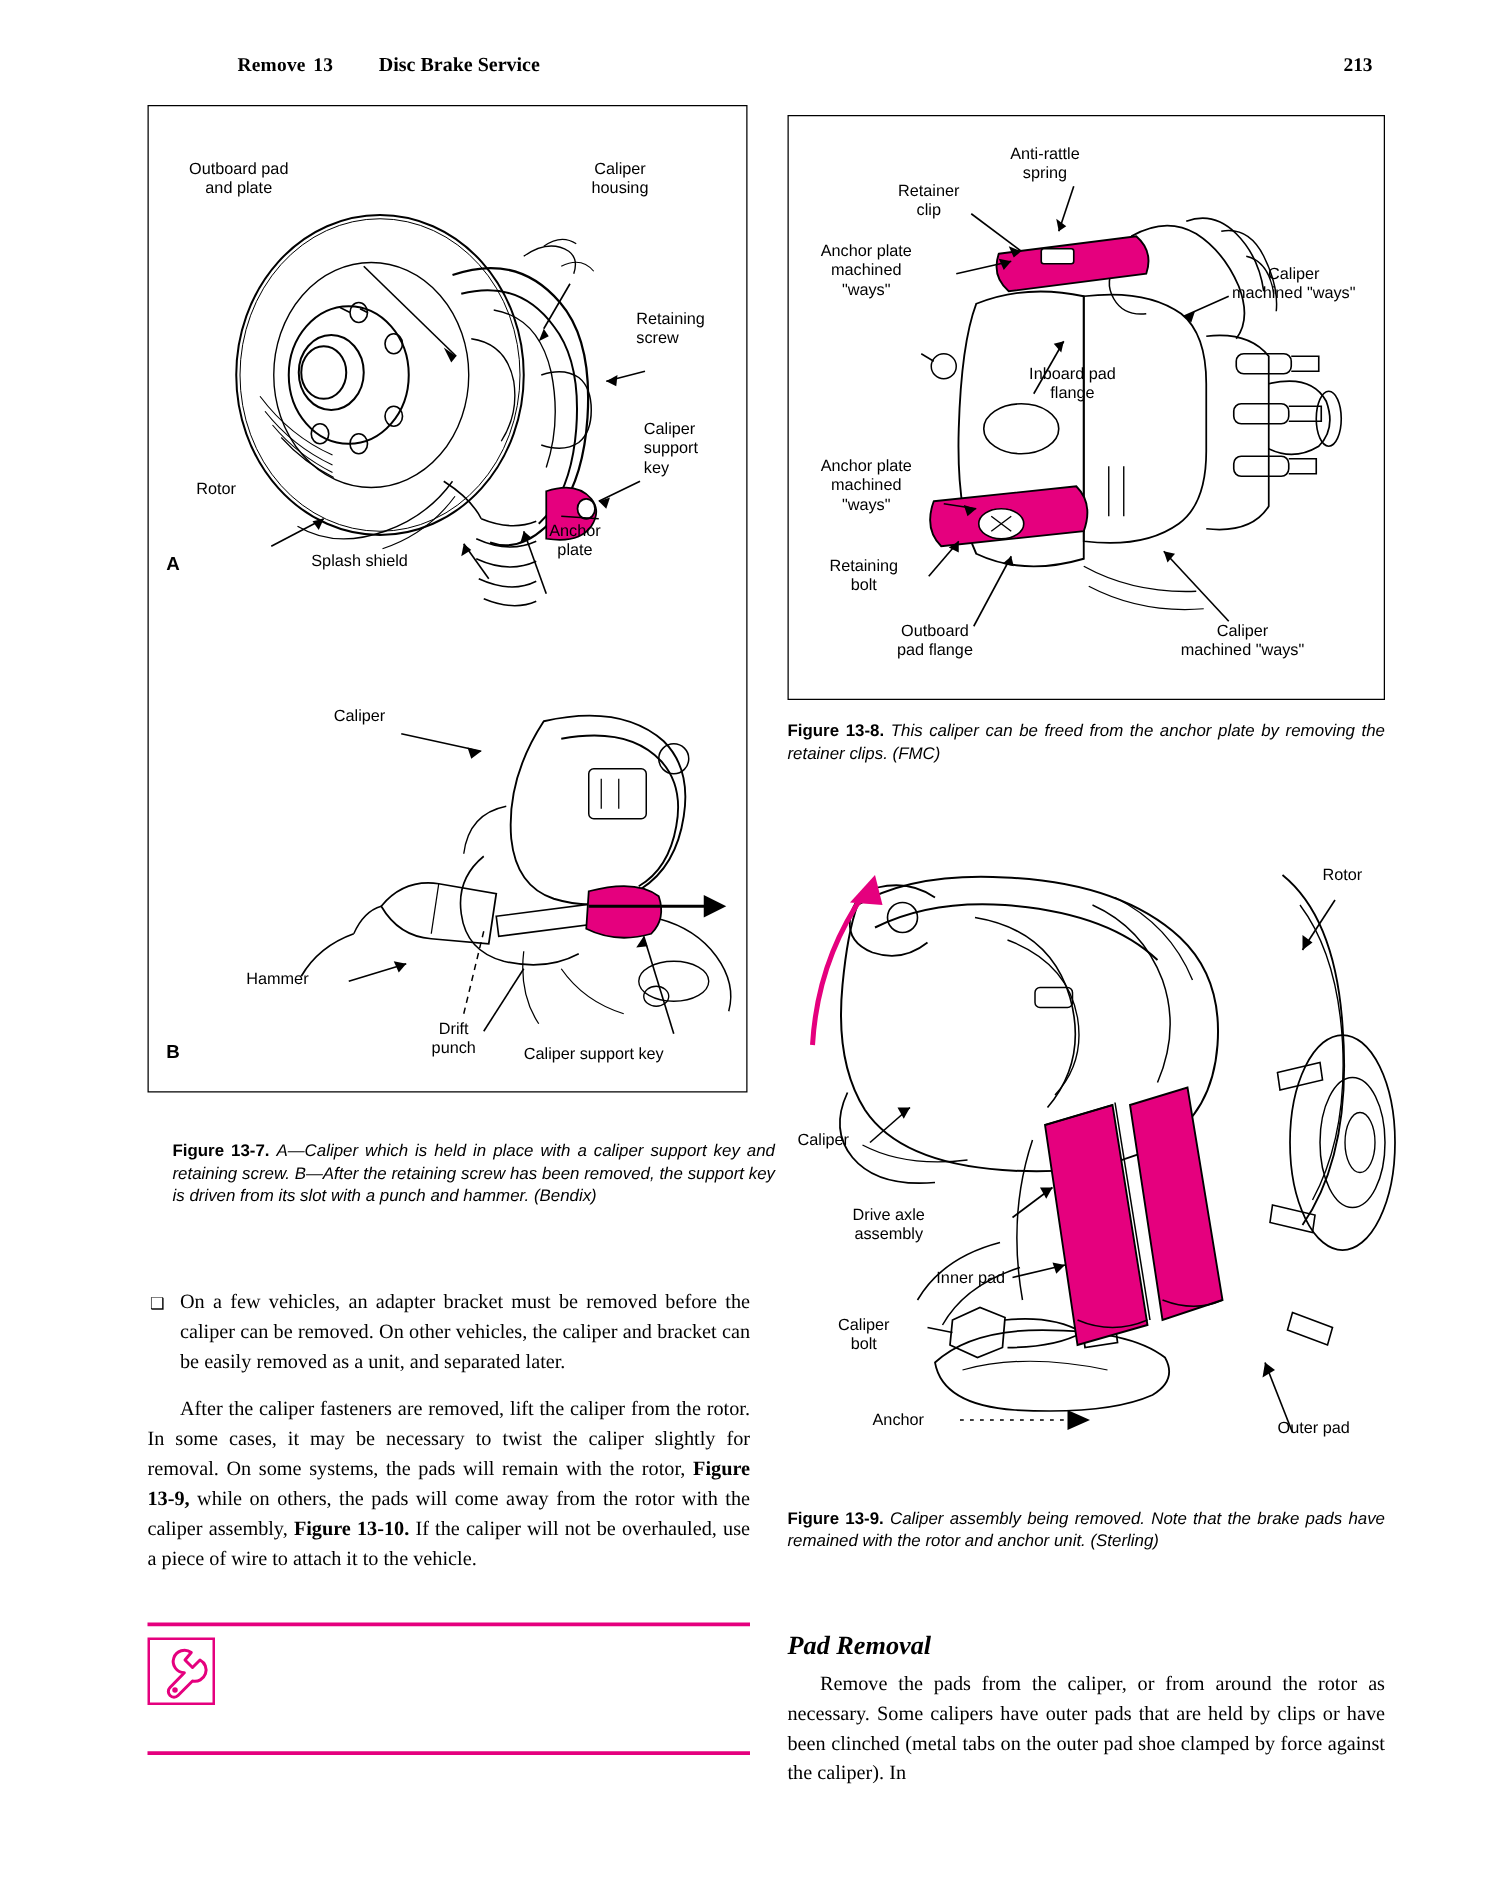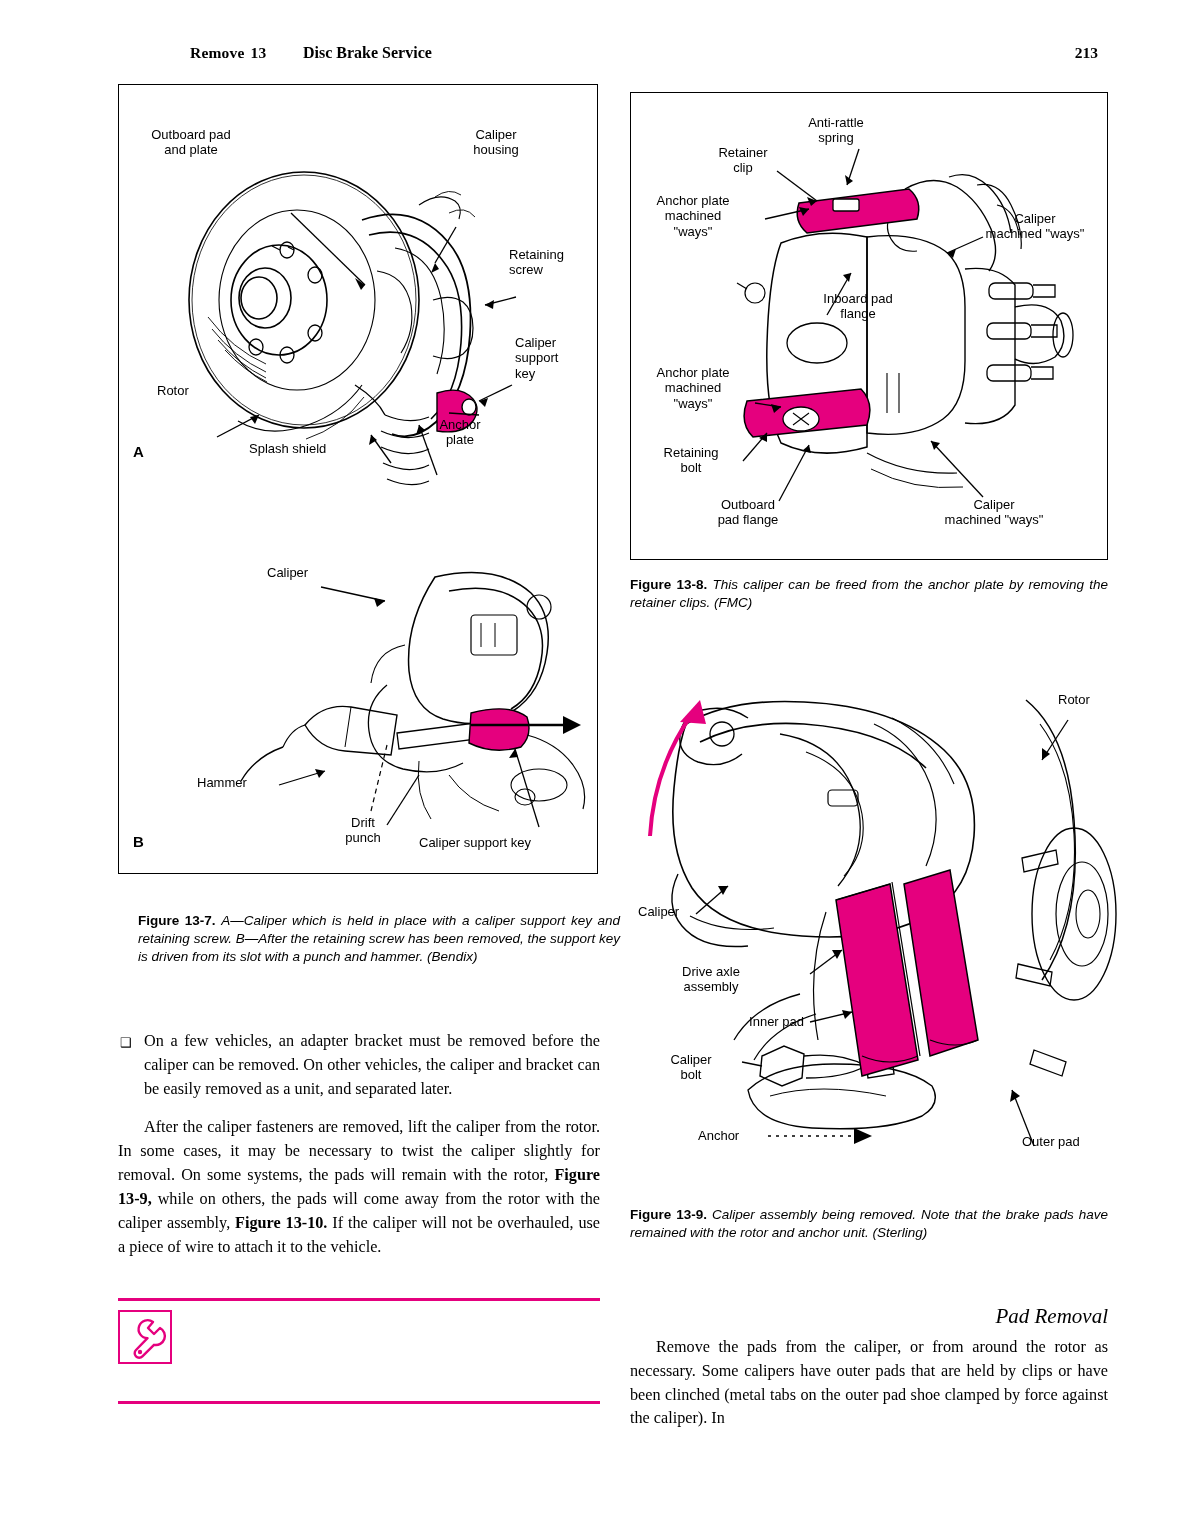--- a/index.html
+++ b/index.html
@@ -141,24 +141,24 @@
     font-weight: bold;
     font-size: 16px;
     line-height: 1.45;
     text-align: justify;
   }
 
   
   .sect-head {
     position: absolute;
     font-family: "Liberation Serif", serif;
-    font-weight: normal;
+    font-weight: bold;
     font-style: italic;
     font-size: 21px;
-    text-align: right;
+    text-align: left;
   }
 </style>
 </head>
 <body>
 
 <div class="page">
 
   <div class="header">
     <div class="chap">
       <span>Remove</span><span class="num">13</span>

